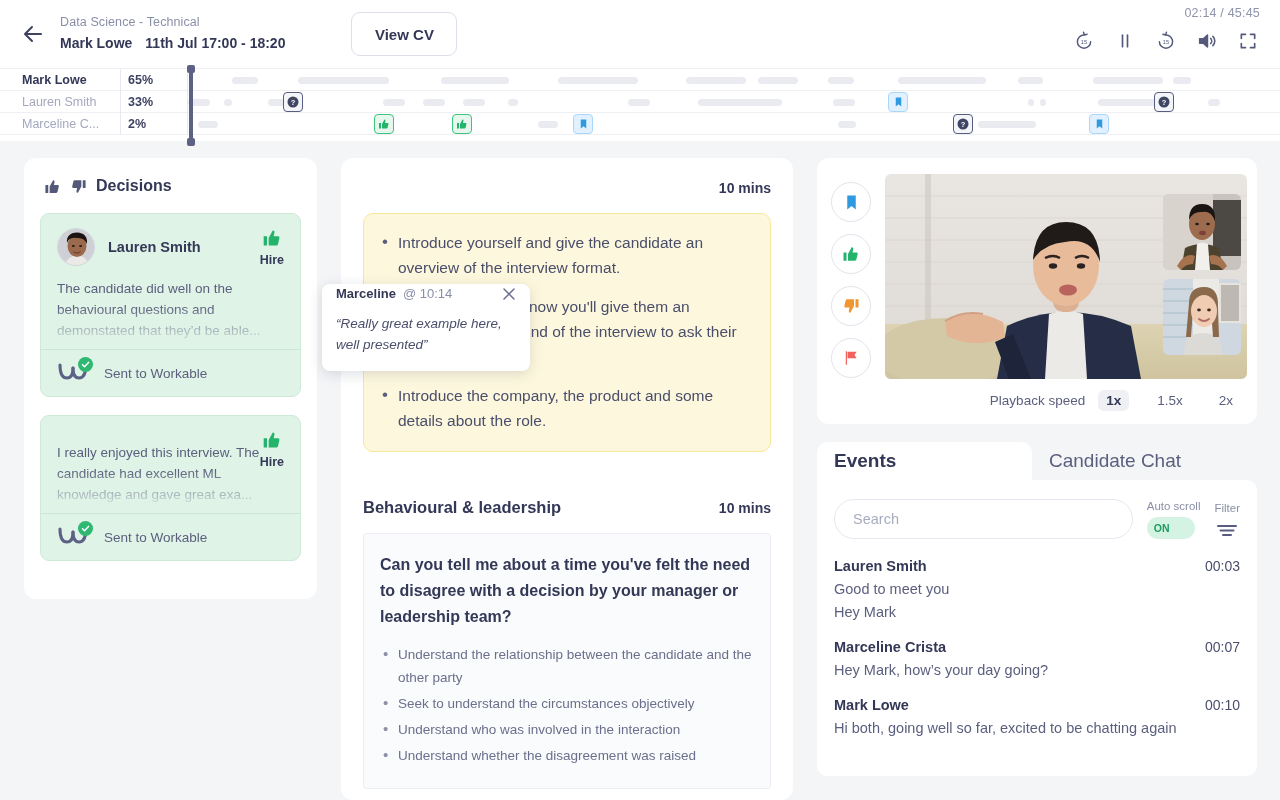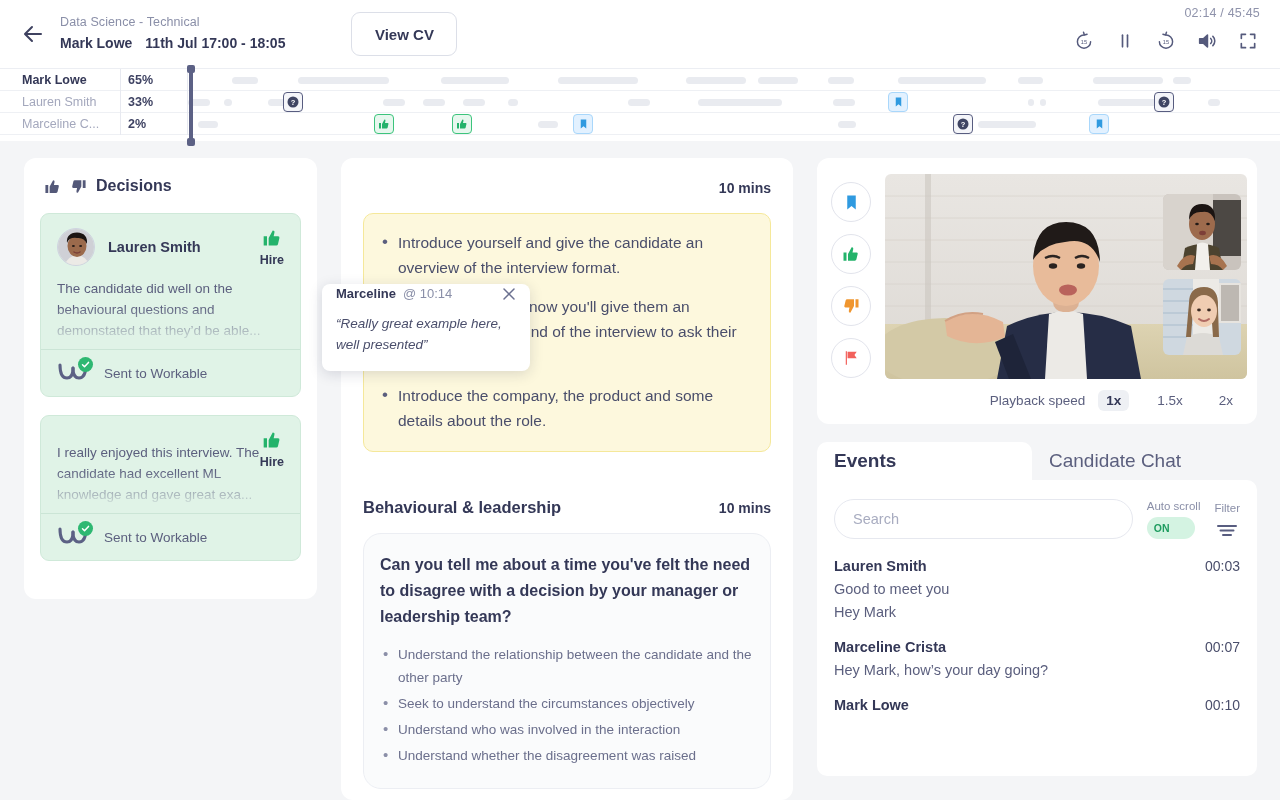--- a/index.html
+++ b/index.html
@@ -118,21 +118,21 @@
   .sec-head { display: flex; align-items: baseline; justify-content: space-between; margin-bottom: 16px; }
   .sec-title { font-size: 16.5px; color: #343857; font-weight: bold; }
   .sec-mins { font-size: 14px; color: #343857; font-weight: bold; }
   .yellow-box {
     background: #fdf8dd; border: 1px solid #f5e89a; border-radius: 10px; padding: 16px 18px 18px 14px;
   }
   .yellow-box ul { list-style: none; }
   .yellow-box li { position: relative; padding-left: 20px; font-size: 15.5px; line-height: 25px; color: #4a4e6b; margin-bottom: 14px; }
   .yellow-box li:last-child { margin-bottom: 0; }
   .yellow-box li::before { content:"•"; position: absolute; left: 4px; top: -1px; font-size: 17px; color: #5b5f7e; }
-  .grey-box { background: #fafbfc; border: 1px solid #eceef3; border-radius: 18px; padding: 18px 18px 18px 16px; }
+  .grey-box { background: #fafbfc; border: 1px solid #eceef3; border-radius: 3px; padding: 18px 18px 18px 16px; }
   .q-title { font-size: 16px; line-height: 26px; color: #343857; font-weight: bold; margin-bottom: 13px; }
   .grey-box ul { list-style: none; }
   .grey-box li { position: relative; padding-left: 18px; font-size: 13.5px; line-height: 23px; color: #6b6f8c; margin-bottom: 3px; }
   .grey-box li::before { content:"•"; position: absolute; left: 3px; top: -1px; font-size: 15px; color: #8b8fa8; }
   .sec-gap { height: 46px; }
 
   
   .popup {
     position: absolute; left: 322px; top: 143px; width: 208px;
     background: #fff; border-radius: 8px; padding: 2px 14px 16px 14px;
@@ -200,21 +200,21 @@
     <div class="back-btn">
       <svg width="24" height="24" viewBox="0 0 24 24" fill="none" stroke="currentColor" stroke-width="2" stroke-linecap="round" stroke-linejoin="round">
         <line x1="20" y1="12" x2="5" y2="12"></line>
           <polyline points="11,19 4,12 11,5"></polyline>
       </svg>
     </div>
     <div class="title-block">
       <div class="title-sub">Data Science - Technical</div>
       <div class="title-main">
         <span>Mark Lowe</span>
-        <span class="when">11th Jul 17:00 - 18:05</span>
+        <span class="when">11th Jul 17:00 - 18:20</span>
       </div>
     </div>
     <div class="cv-btn">View CV</div>
 
     <div class="player-controls">
       <div class="time-readout">02:14 / 45:45</div>
       <div class="ctl-row">
         <div class="ctl">
           <svg width="22" height="22" viewBox="0 0 24 24" fill="none" stroke="currentColor" stroke-width="1.6">
             <path d="M12 5.5A7.2 7.2 0 1 0 19.2 12.7" stroke-linecap="round"></path>
@@ -619,20 +619,21 @@
       <span class="ev-name">Marceline Crista</span>
       <span class="ev-time">00:07</span>
     </div>
                 <div class="ev-line">Hey Mark, how’s your day going?</div>
               </div>
               <div class="ev">
                 <div class="ev-head">
       <span class="ev-name">Mark Lowe</span>
       <span class="ev-time">00:10</span>
     </div>
+                <div class="ev-line">Hi both, going well so far, excited to be chatting again</div>
               </div>
             </div>
         </div>
       </div>
     </div>
 
     <div class="popup">
       <div class="popup-head">
         <span class="popup-name">Marceline</span>
         <span class="popup-time">@ 10:14</span>

